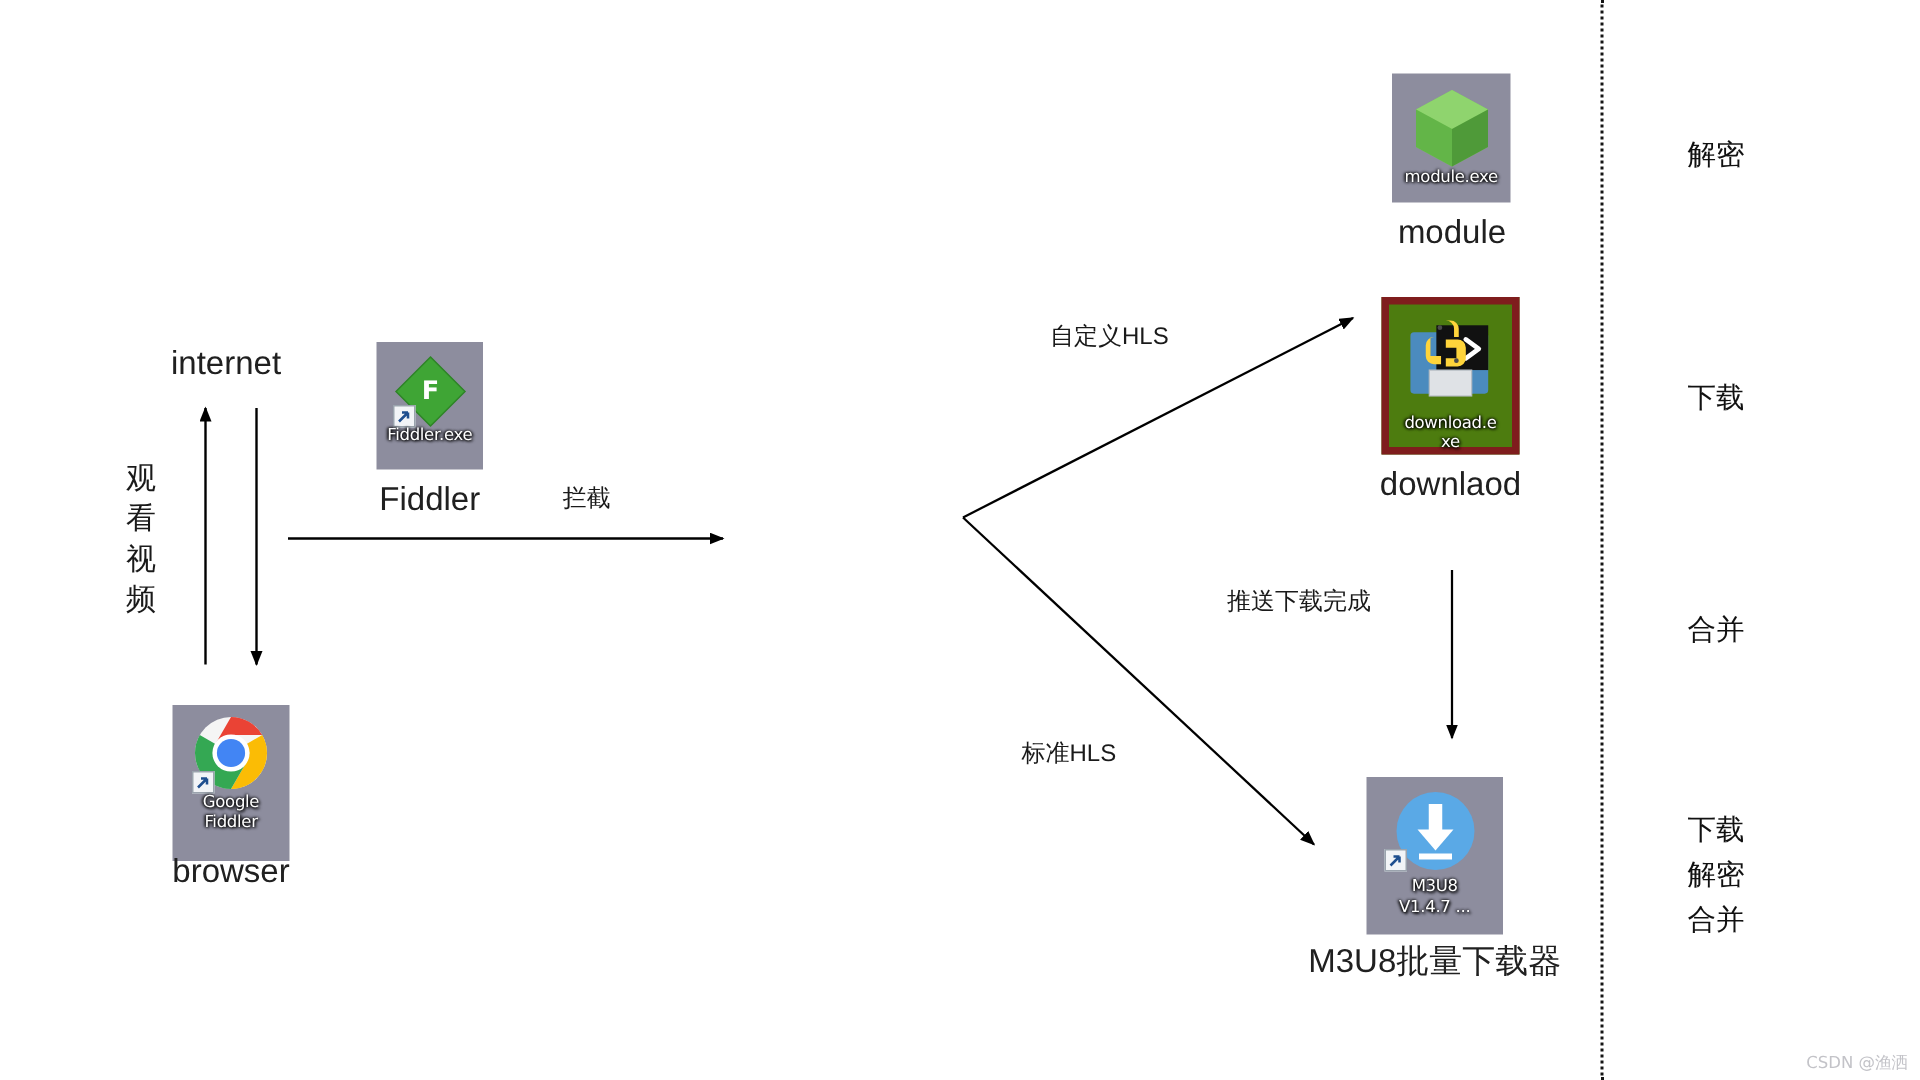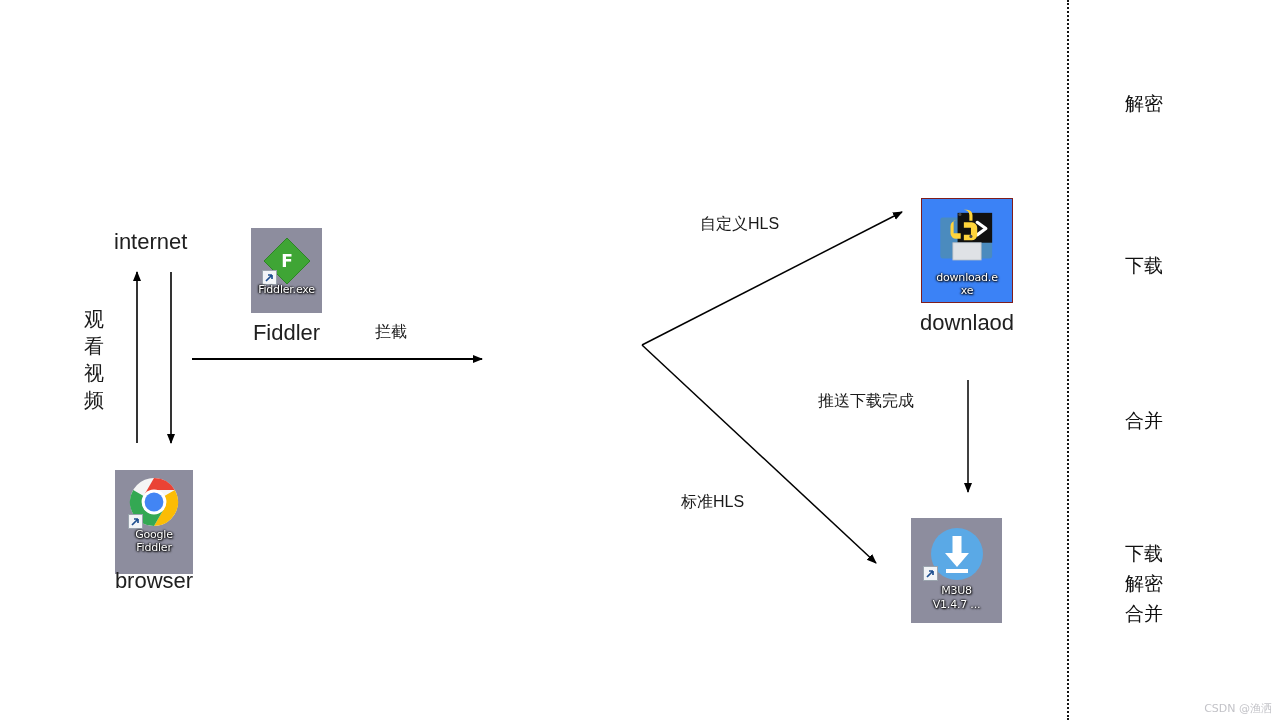--- a/index.html
+++ b/index.html
@@ -63,23 +63,23 @@
     text-align: center;
     word-break: break-all;
   }
 
   
   .icon-tile {
     background: #8d8d9e;
     display: block;
   }
   .icon-tile.selected {
-    border: 1px solid #7f1d1d;
+    border: 5px solid #7f1d1d;
     box-sizing: border-box;
-    background: #3b82f6;
+    background: #4d7c0f;
   }
   .icon-art {
     position: absolute;
     left: 50%;
     transform: translateX(-50%);
   }
   .icon-filename {
     position: absolute;
     left: 0;
     width: 100%;
@@ -201,20 +201,34 @@
 
   <div class="abs edge-label" style="left:375px; top:322px;">拦截</div>
 
 
   <div class="abs edge-label" style="left:700px; top:214px;">自定义HLS</div>
 
   <div class="abs edge-label" style="left:681px; top:492px;">标准HLS</div>
 
   <div class="abs edge-label" style="left:818px; top:391px;">推送下载完成</div>
 
+  <div class="abs" style="left:928px; top:49px;">
+    <div class="icon-tile" style="position:relative; width:79px; height:86px;">
+      <div class="icon-art" style="top:8px; width:56px; height:56px;">
+        <svg width="56" height="56" viewBox="0 0 56 56">
+          <polygon points="28,3 52,16 52,41 28,54 4,41 4,16" fill="#7cc95c"></polygon>
+          <polygon points="28,3 52,16 28,29 4,16" fill="#8fd46e"></polygon>
+          <polygon points="4,16 28,29 28,54 4,41" fill="#63b548"></polygon>
+          <polygon points="52,16 52,41 28,54 28,29" fill="#4f9a39"></polygon>
+        </svg>
+      </div>
+      <div class="icon-filename" style="top:62px;">module.exe</div>
+    </div>
+    <div class="node-caption" style="position:absolute; left:-28px; top:93px; width:136px;">module</div>
+  </div>
 
   <div class="abs" style="left:921px; top:198px;">
     <div class="icon-tile selected" style="position:relative; width:92px; height:105px;">
       <div class="icon-art" style="top:6px; width:66px; height:66px;">
         <svg width="66" height="66" viewBox="0 0 84 84">
           <rect x="8" y="16" width="66" height="52" rx="3" fill="#4b8bbe"></rect>
           <rect x="30" y="10" width="44" height="38" fill="#111111"></rect>
           <path d="M55 22 L66 30 L55 38" stroke="#ffffff" stroke-width="4" fill="none" stroke-linecap="round" stroke-linejoin="round"></path>
           <rect x="24" y="48" width="36" height="22" fill="#dfe2e6" stroke="#b6bcc2" stroke-width="1"></rect>
           <path d="M28 6 h10 a7 7 0 0 1 7 7 v7 h-17 a7 7 0 0 0 -7 7 v9 a7 7 0 0 0 7 7 h6 v-7 h-9 v-16 h24 v-7 a7 7 0 0 0 -7 -7 z" fill="#ffd43b"></path>
@@ -240,20 +254,21 @@
         </svg>
       </div>
       <div class="shortcut-badge" style="left:12px; top:48px;">
         <svg width="13" height="13" viewBox="0 0 13 13">
           <path d="M3 10 L9 4 M9 4 L5 4 M9 4 L9 8" stroke="#1f4f8f" stroke-width="1.7" fill="none"></path>
         </svg>
       </div>
       <div class="icon-filename" style="top:66px;">M3U8</div>
       <div class="icon-filename" style="top:80px;">V1.4.7 ...</div>
     </div>
+    <div class="node-caption" style="position:absolute; left:-48px; top:108px; width:187px;">M3U8批量下载器</div>
   </div>
 
   <div class="abs" id="divider-line"></div>
 
   <div class="abs side-note" style="left:1125px; top:88px;">解密</div>
   <div class="abs side-note" style="left:1125px; top:250px;">下载</div>
   <div class="abs side-note" style="left:1125px; top:405px;">合并</div>
   <div class="abs" style="left:1125px; top:538px;">
     <div class="side-note">下载</div>
     <div class="side-note">解密</div>

